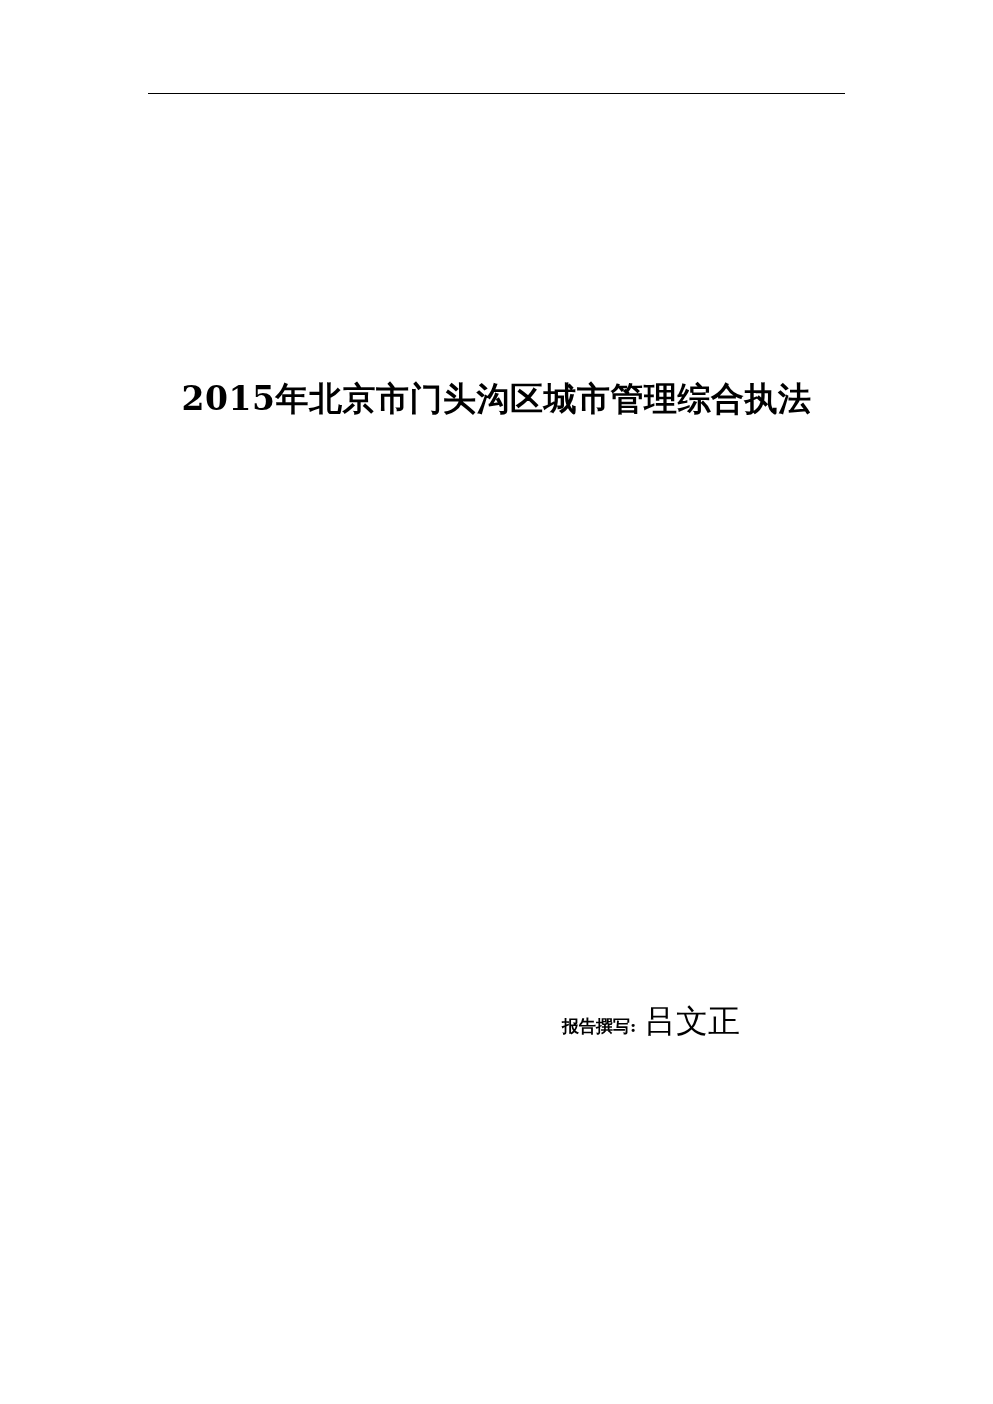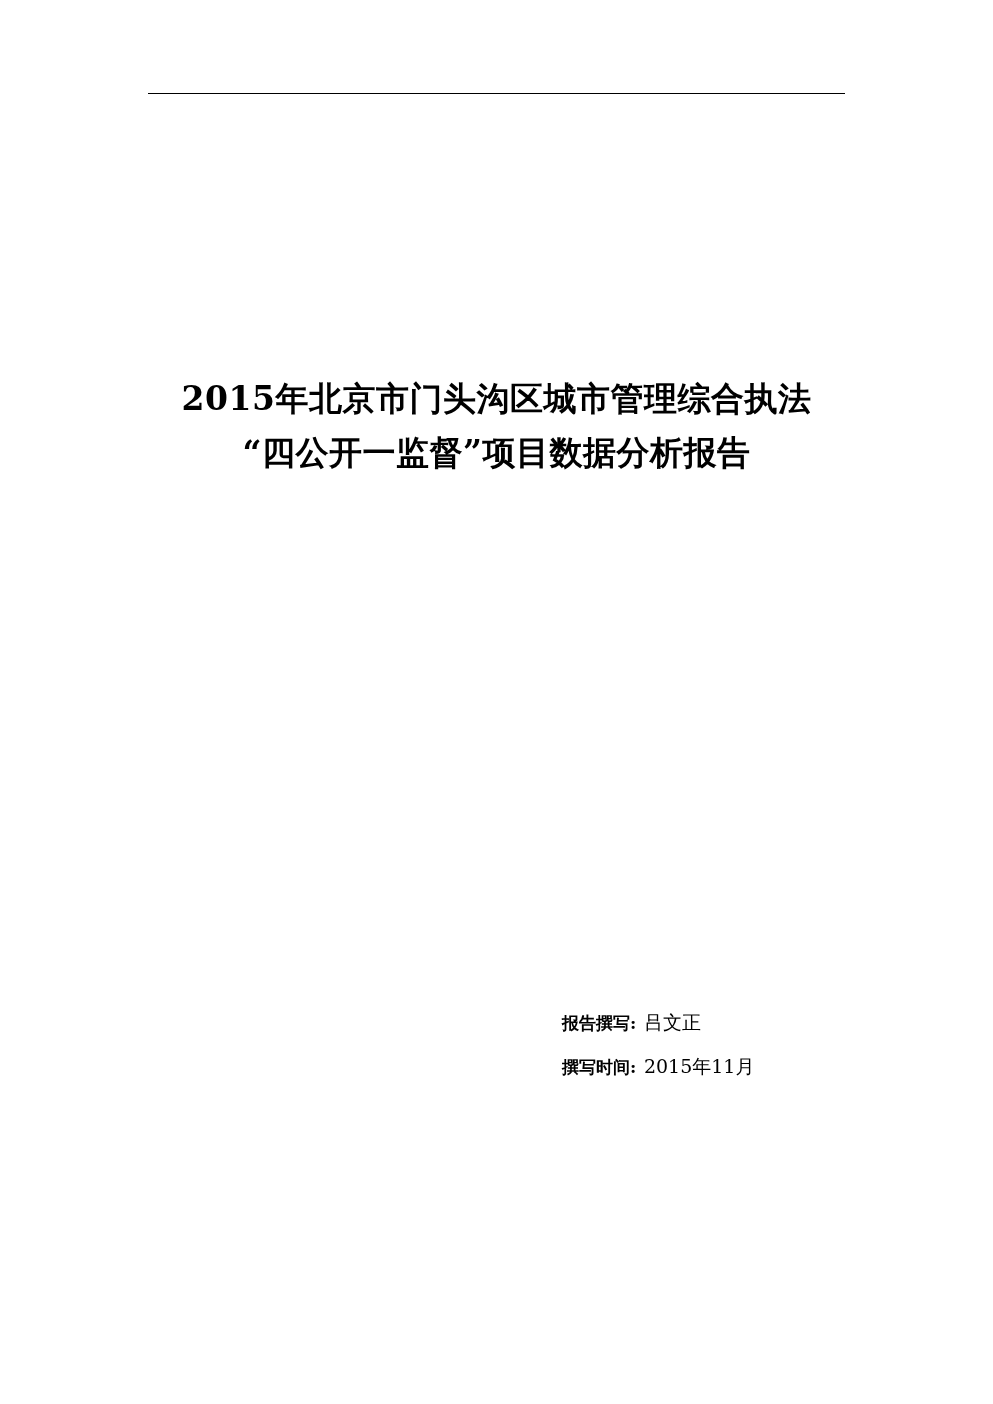--- a/index.html
+++ b/index.html
@@ -59,39 +59,34 @@
     white-space: nowrap;
   }
   .sig-label {
     font-weight: bold;
     font-family: "DejaVu Serif", "Liberation Serif", serif;
     font-size: 17px;
   }
   .sig-value {
     font-weight: normal;
     font-family: "DejaVu Serif", "Liberation Serif", serif;
-    font-size: 19px;
+    font-size: 32px;
   }
 </style>
 </head>
 <body>
 
 <div class="page">
 
   <div class="header-rule"></div>
 
   <div class="title-block">
     <div class="title-line">2015年北京市门头沟区城市管理综合执法</div>
-    <div class="title-line">“四公开一监督”项目数据分析报告</div>
   </div>
 
   <div class="signature-block">
     <div class="sig-row">
       <span class="sig-label">报告撰写:</span>
       <span class="sig-value">吕文正</span>
     </div>
-    <div class="sig-row">
-      <span class="sig-label">撰写时间:</span>
-      <span class="sig-value">2015年11月</span>
-    </div>
   </div>
 
 </div>
 
 </body></html>

